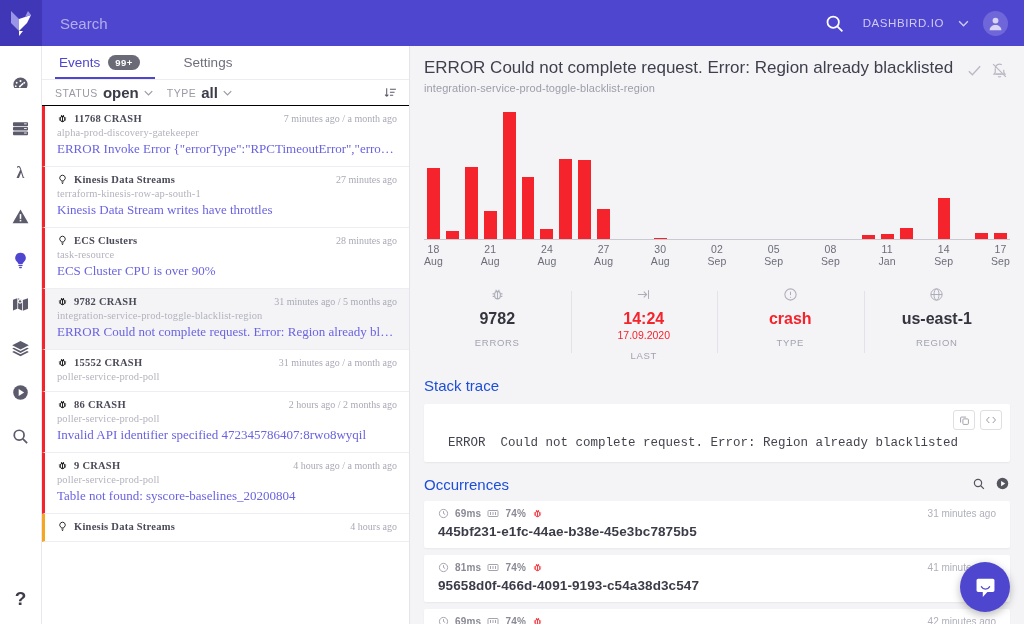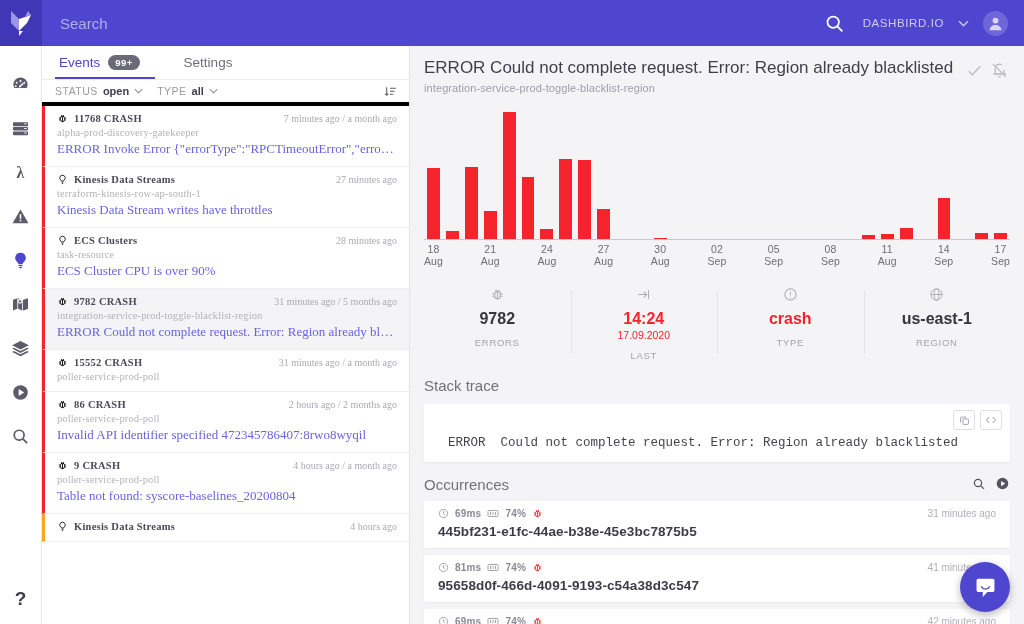--- a/index.html
+++ b/index.html
@@ -70,26 +70,26 @@
   .tab.active { color: #4f46cf; }
   .tab-underline { position: absolute; left: 13px; bottom: 0; width: 100px; height: 2px; background: #4f46cf; }
   .tab-badge {
     background: #6b6b78; color: #fff; border-radius: 9px;
     font-size: 9.5px; padding: 2px 7px 2.5px; letter-spacing: .4px; font-weight: bold;
   }
   .tab-settings { margin-left: 36px; }
 
   .filters {
     display: flex; align-items: center; height: 27px;
-    border-top: 1px solid #ececf1; border-bottom: 4px solid #000000;
+    border-top: 1px solid #ececf1; border-bottom: 1px solid #000000;
     padding: 0 12px 0 13px; gap: 14px;
   }
   .filter { display: flex; align-items: center; gap: 5px; cursor: pointer; }
   .filter-label { font-size: 10.5px; color: #9a9aa6; letter-spacing: .5px; }
-  .filter-value { font-size: 11px; color: #3c3c4a; font-weight: bold; }
+  .filter-value { font-size: 15px; color: #3c3c4a; font-weight: bold; }
   .filter-chev { font-size: 8px; color: #9a9aa6; }
   .sort-btn { margin-left: auto; cursor: pointer; color: #5b5b6b; display: flex; }
 
   .event-list { flex: 1; overflow: hidden; font-family: Liberation Serif, serif; }
   .event-item {
     border-bottom: 1px solid #eeeef2; border-left: 3px solid transparent;
     padding: 7px 12px 9px 12px; cursor: pointer; position: relative;
   }
   .event-item.sev-crash { border-left-color: #f5232c; }
   .event-item.sev-warn  { border-left-color: #f5a623; }
@@ -136,21 +136,21 @@
     content: ""; position: absolute; left: 0; top: 6px; bottom: 8px; width: 1px; background: #e2e2e8;
   }
   .stat-icon { color: #aeaebb; display: flex; justify-content: center; height: 18px; align-items: center; }
   .stat-val { font-size: 16px; color: #35353f; font-weight: bold; margin-top: 7px; }
   .stat-val.alert { color: #f5232c; }
   .stat-sub { font-size: 10.5px; color: #5f5f6c; margin-top: 1px; }
   .stat-sub.alert { color: #f5232c; }
   .stat-label { font-size: 9.5px; color: #a3a3b0; letter-spacing: .7px; margin-top: 9px; }
 
   
-  .section-title { font-size: 15px; color: #737373; padding: 6px 14px 0 14px; }
+  .section-title { font-size: 15px; color: #1d4ed8; padding: 6px 14px 0 14px; }
   .trace-box {
     margin: 10px 14px 0 14px; background: #fff; border-radius: 2px;
     box-shadow: 0 1px 2px rgba(0,0,0,.06);
   }
   .trace-toolbar { display: flex; justify-content: flex-end; gap: 5px; padding: 6px 8px 4px; }
   .trace-btn {
     width: 22px; height: 20px; border: 1px solid #dedee4; border-radius: 3px;
     display: flex; align-items: center; justify-content: center;
     color: #9a9aa6; cursor: pointer; background: #fff; font-size: 10px;
   }
@@ -582,21 +582,21 @@
             <div class="axis-slot blank"></div>
             <div class="axis-slot">02 Sep</div>
             <div class="axis-slot blank"></div>
             <div class="axis-slot blank"></div>
             <div class="axis-slot">05 Sep</div>
             <div class="axis-slot blank"></div>
             <div class="axis-slot blank"></div>
             <div class="axis-slot">08 Sep</div>
             <div class="axis-slot blank"></div>
             <div class="axis-slot blank"></div>
-            <div class="axis-slot">11 Aug</div>
+            <div class="axis-slot">11 Jan</div>
             <div class="axis-slot blank"></div>
             <div class="axis-slot blank"></div>
             <div class="axis-slot">14 Sep</div>
             <div class="axis-slot blank"></div>
             <div class="axis-slot blank"></div>
             <div class="axis-slot">17 Sep</div>
           </div>
       </div>
 
       <div class="stats" id="stats-row">

